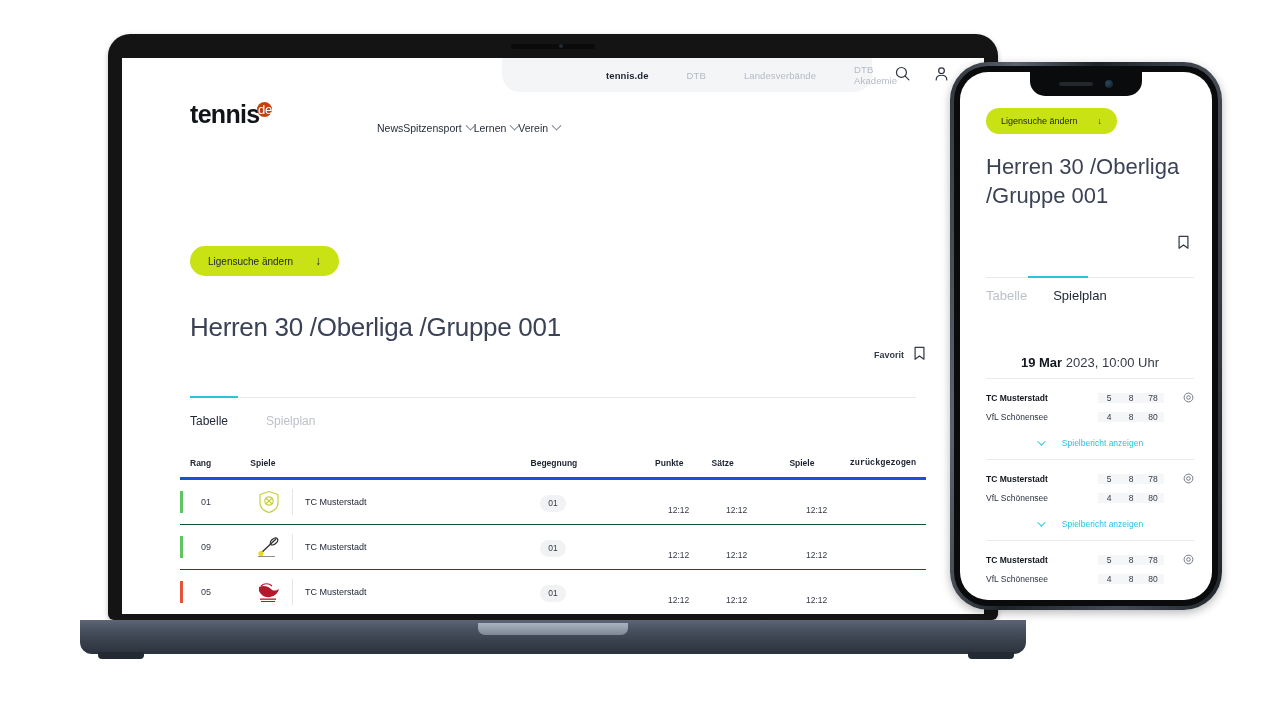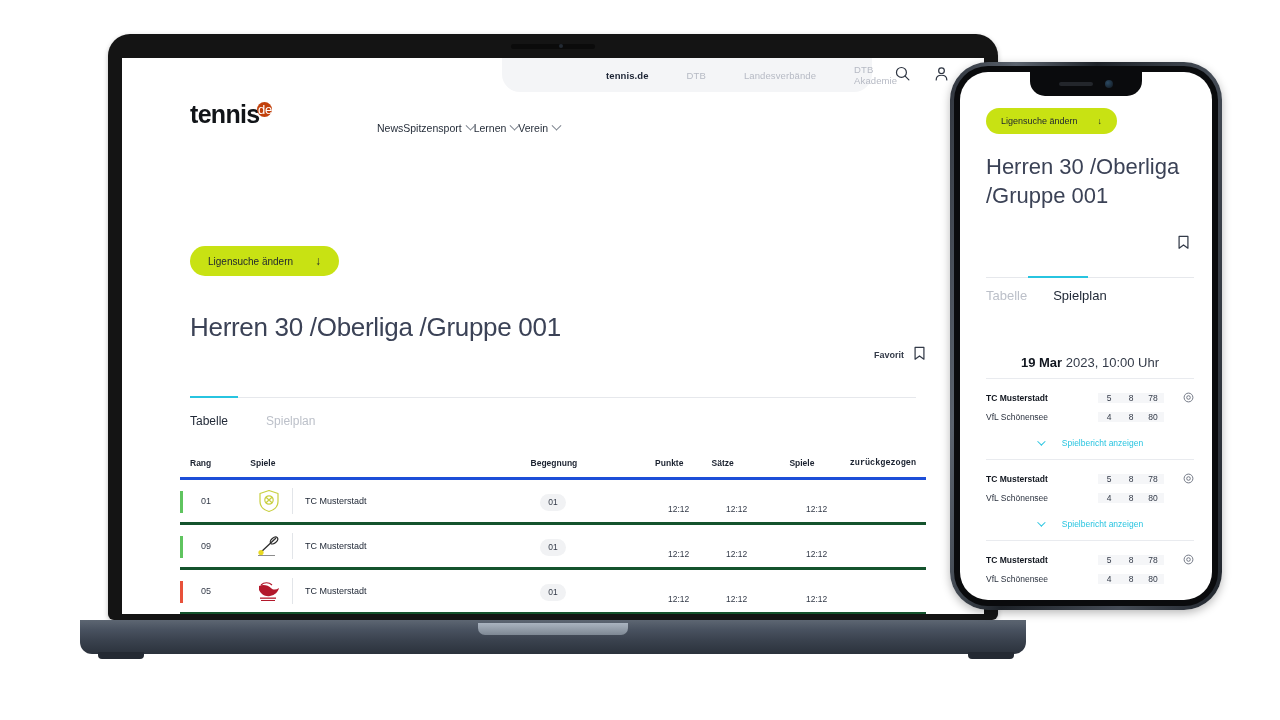--- a/index.html
+++ b/index.html
@@ -117,21 +117,21 @@
               padding: 0 10px 9px 10px; border-bottom: 3px solid #1d4ed8; }
   .c-rang  { width: 62px; }
   .c-verein{ width: 288px; }
   .c-beg   { width: 128px; }
   .c-pkt   { width: 58px; }
   .c-satz  { width: 80px; }
   .c-spiele{ width: 62px; }
   .c-zur   { flex: 1; text-align: right; font-family: Liberation Mono, monospace; }
 
   .trow { display: flex; align-items: center; height: 45px;
-          border-bottom: 3px solid #14532d; padding: 0 10px; position: relative; }
+          border-bottom: 1px solid #14532d; padding: 0 10px; position: relative; }
   .rankbar { position: absolute; left: 0; top: 11px; width: 2.5px; height: 22px; background: #5fc45f; }
   .rankbar.red { background: #e8513a; }
   .rank-num { font-size: 9px; color: #333a48; padding-left: 11px; }
   .verein { display: flex; align-items: center; }
   .crest { width: 34px; height: 24px; display: flex; align-items: center; justify-content: center; }
   .crest-div { width: 1px; height: 26px; background: #e2e5e9; margin: 0 12px 0 6px; }
   .club { font-size: 9px; color: #222a38; }
   .chip { display: inline-flex; align-items: center; justify-content: center;
           min-width: 26px; height: 17px; border-radius: 9px; background: #f1f2f4;
           font-size: 8.5px; color: #333a48; }

